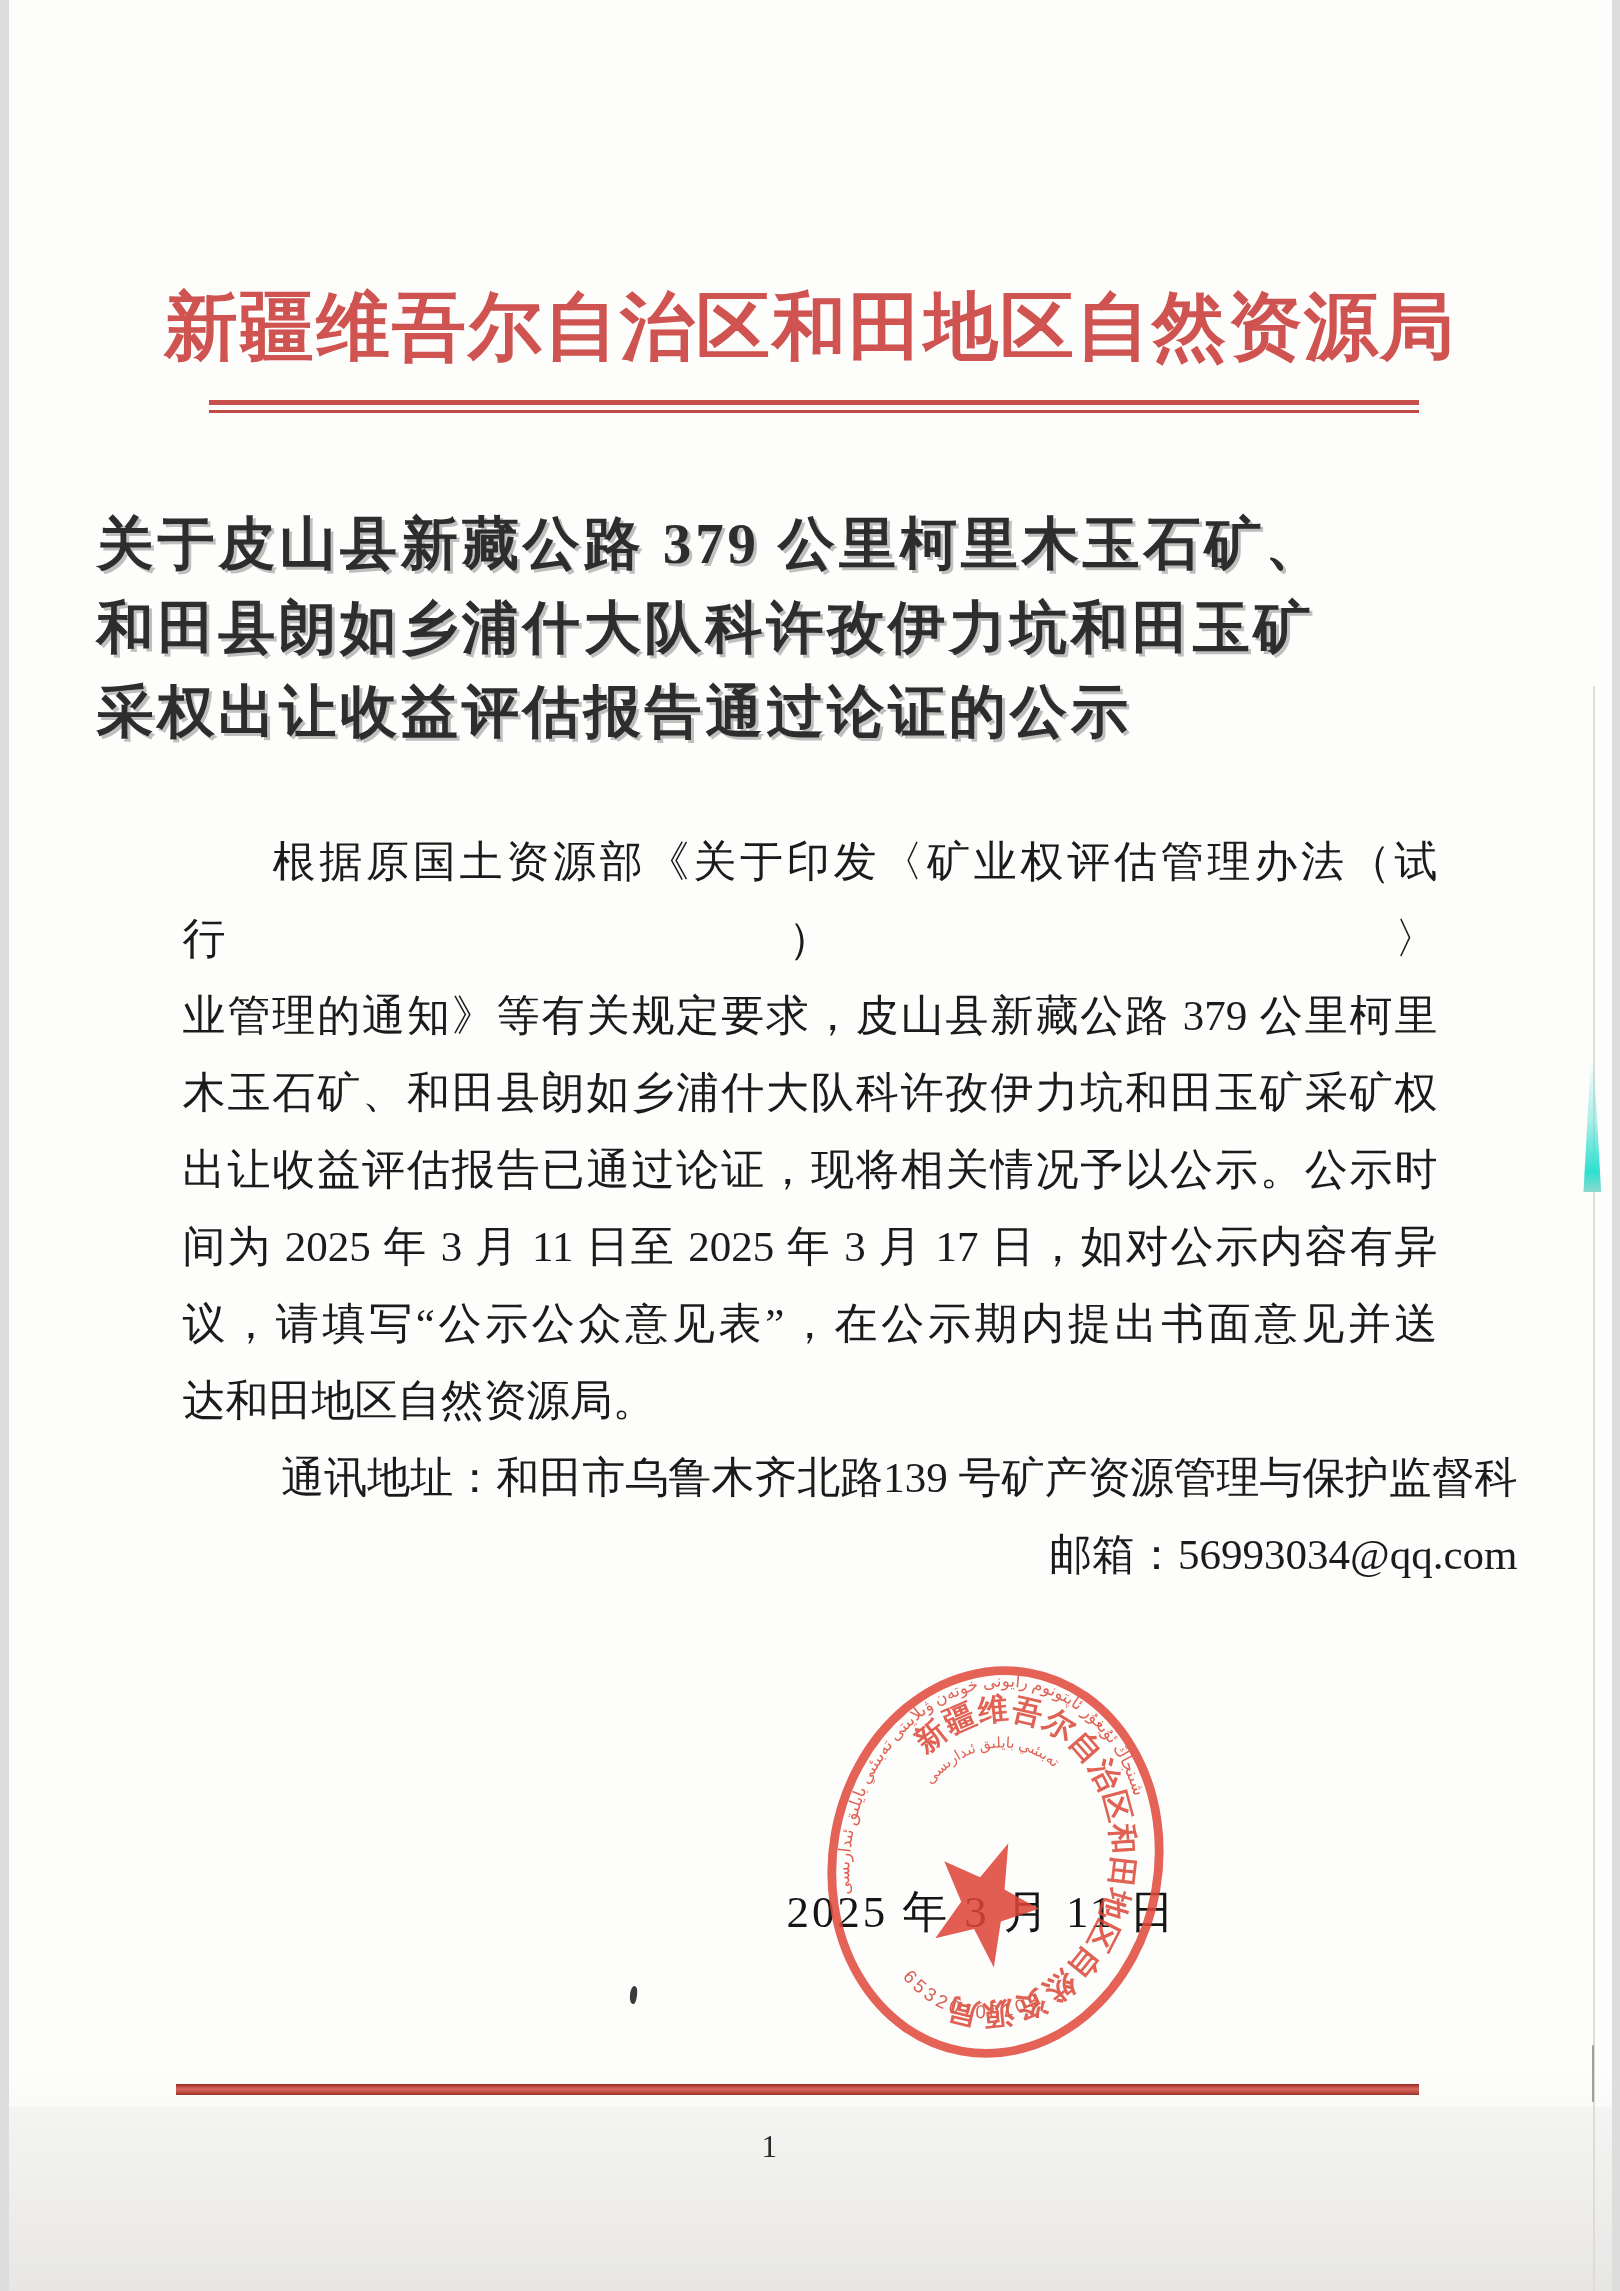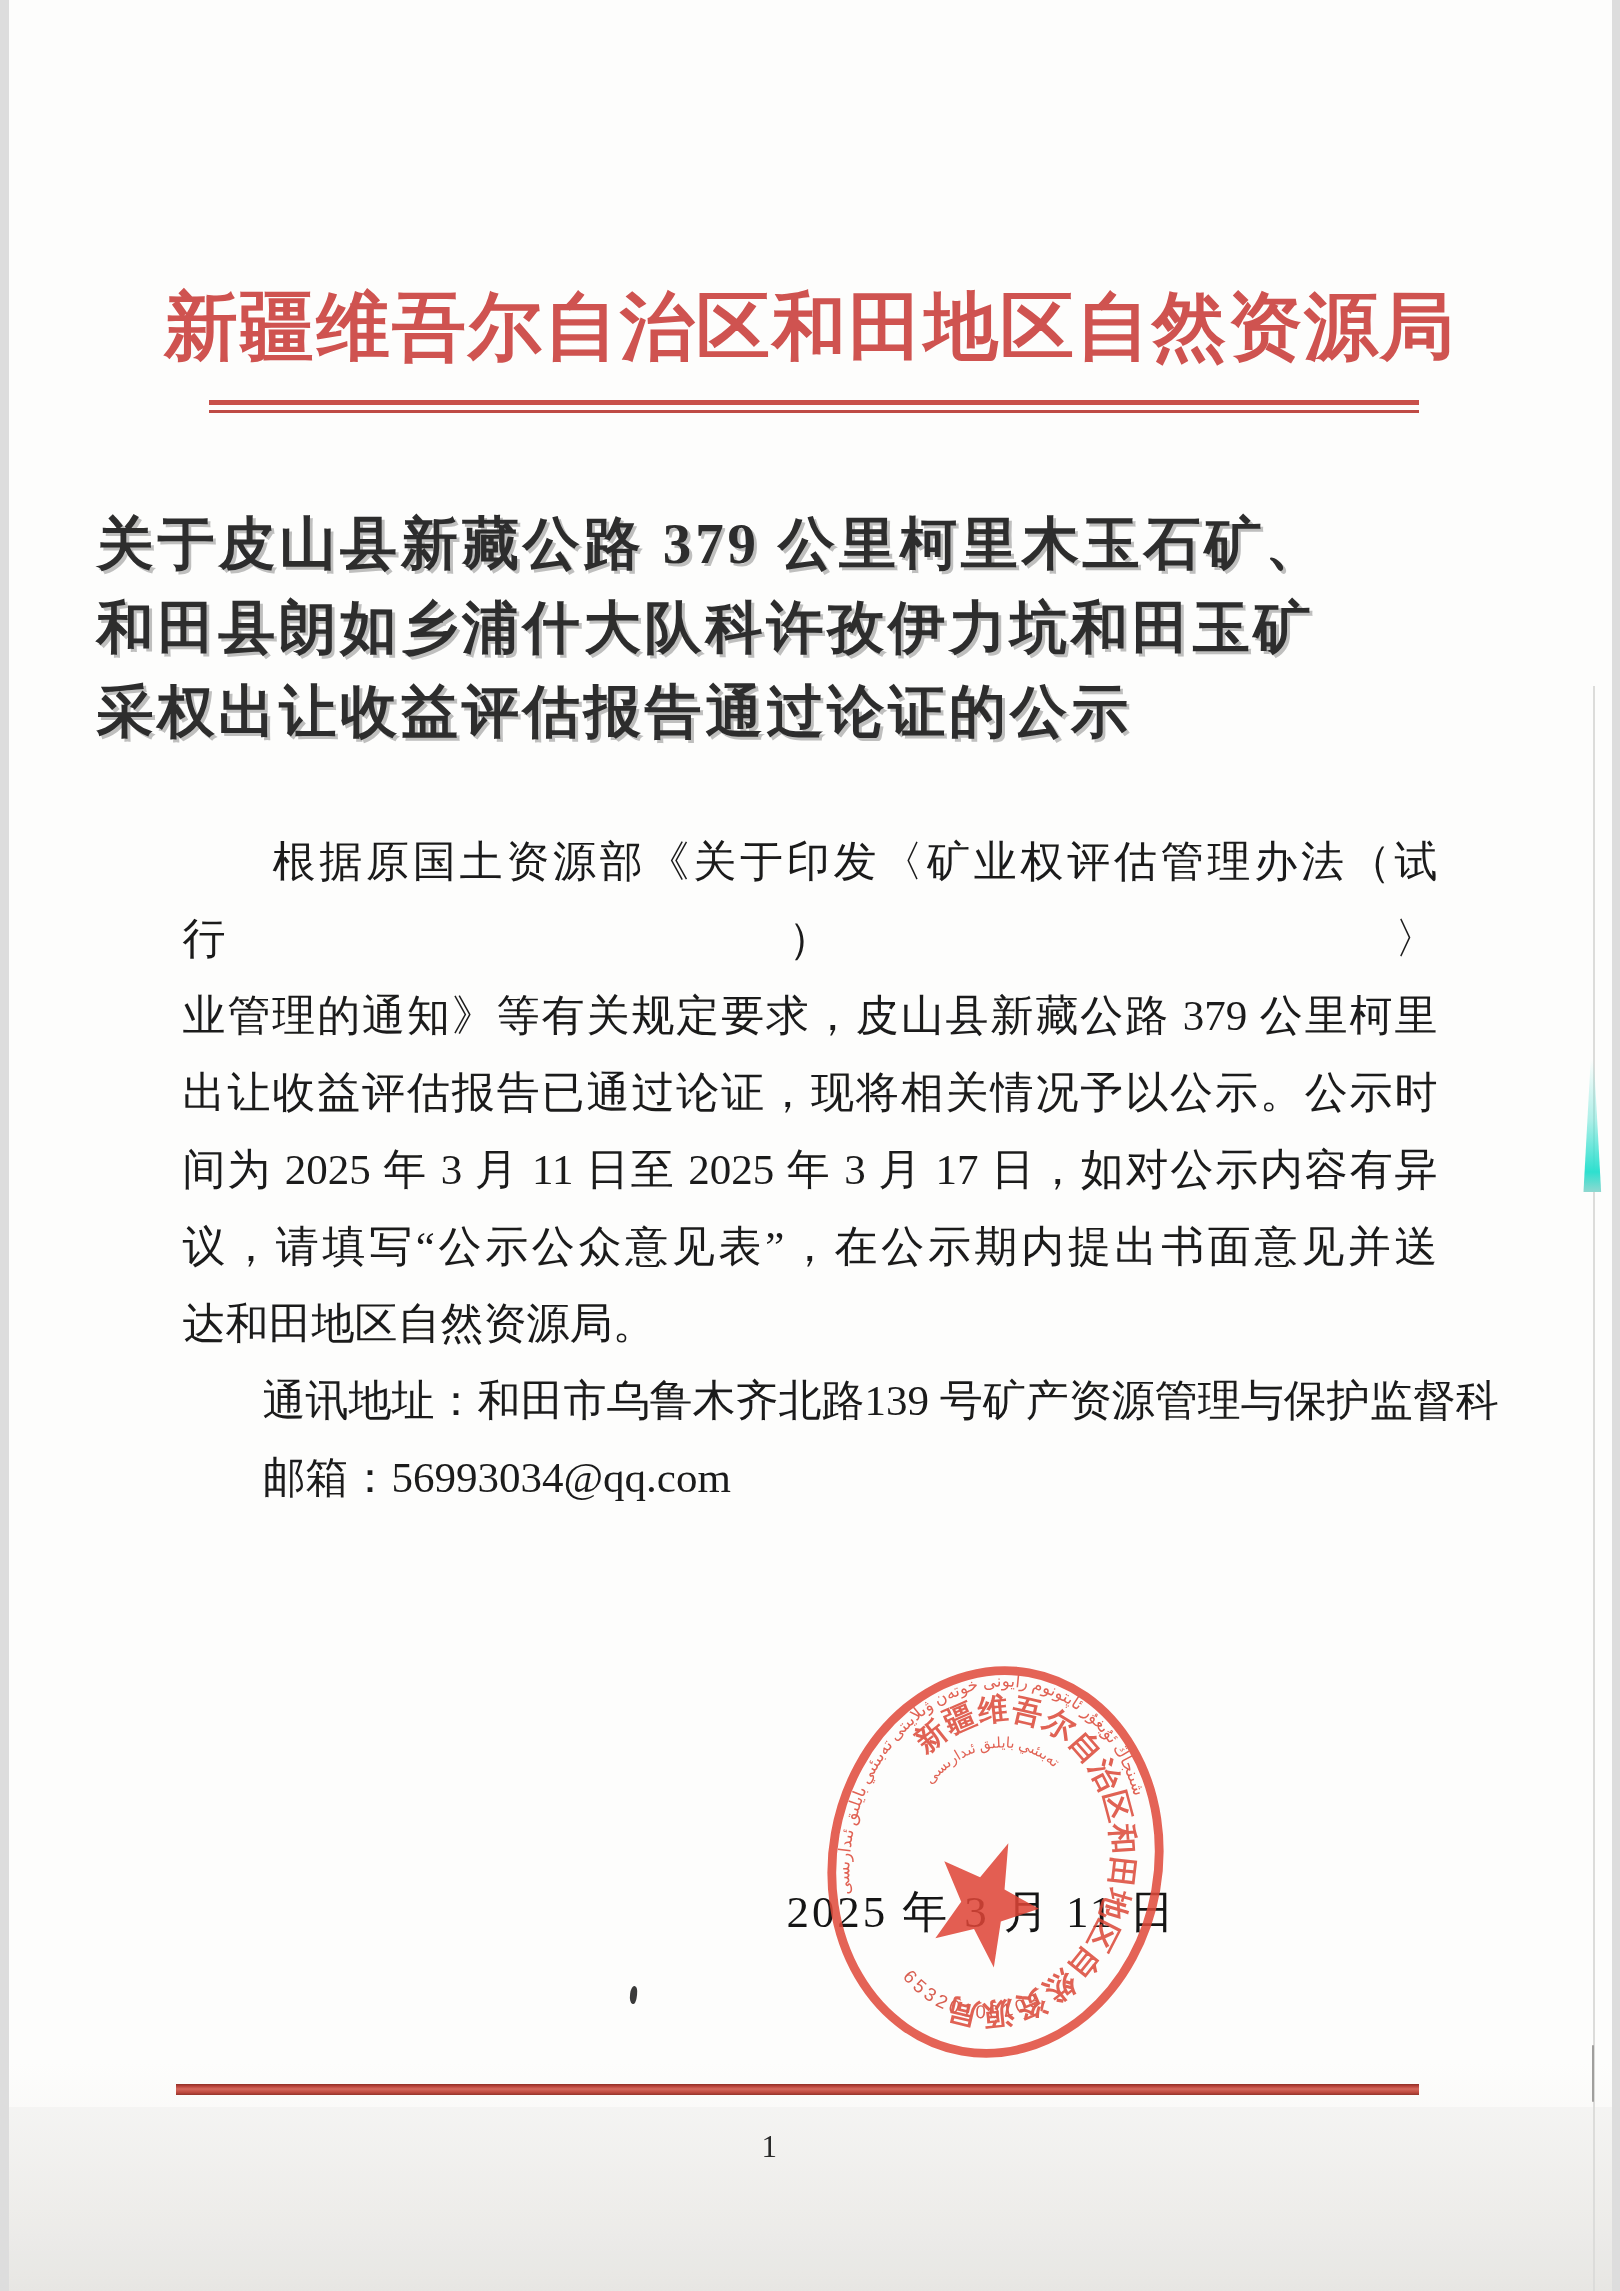--- a/index.html
+++ b/index.html
@@ -25,21 +25,21 @@
     color:#2d2d2d; letter-spacing:3.9px; white-space:nowrap;
     text-shadow:2.9px 2.9px 0 rgba(105,105,105,0.42);
   }
   .body-block {
     position:absolute; top:823px; left:174px; width:1255px;
     font-size:43px; line-height:77px; color:#1b1b1b;
   }
   .bl { width:100%; }
   .jall { text-align:justify; text-align-last:justify; }
   .ind { text-indent:90px; }
-  .contact-line { padding-left:80px; white-space:nowrap; }
+  .contact-line { padding-left:80px; white-space:nowrap;text-align:right; }
   .date {
     position:absolute; top:1882px; left:778px; z-index:4;
     font-size:45px; color:#151515; letter-spacing:2.9px; white-space:nowrap;
   }
   .seal {
     position:absolute; top:1658px; left:812px; width:349px; height:408px;
     z-index:5; opacity:0.86; transform:rotate(4deg); pointer-events:none;
   }
   .bottom-rule {
     position:absolute; top:2084px; left:167px; width:1243px; height:10.8px;
@@ -76,20 +76,21 @@
 
   <div class="doc-title">
     <div>关于皮山县新藏公路 379 公里柯里木玉石矿、</div>
     <div>和田县朗如乡浦什大队科许孜伊力坑和田玉矿</div>
     <div>采权出让收益评估报告通过论证的公示</div>
   </div>
 
   <div class="body-block">
     <div class="bl jall ind">根据原国土资源部《关于印发〈矿业权评估管理办法（试行）〉</div>
     <div class="bl jall">业管理的通知》等有关规定要求，皮山县新藏公路 379 公里柯里</div>
+    <div class="bl jall">木玉石矿、和田县朗如乡浦什大队科许孜伊力坑和田玉矿采矿权</div>
     <div class="bl jall">出让收益评估报告已通过论证，现将相关情况予以公示。公示时</div>
     <div class="bl jall">间为 2025 年 3 月 11 日至 2025 年 3 月 17 日，如对公示内容有异</div>
     <div class="bl jall">议，请填写“公示公众意见表”，在公示期内提出书面意见并送</div>
     <div class="bl">达和田地区自然资源局。</div>
     <div class="bl contact-line">通讯地址：和田市乌鲁木齐北路139 号矿产资源管理与保护监督科</div>
     <div class="bl contact-line">邮箱：56993034@qq.com</div>
   </div>
 
   <div class="date">2025 年 3 月 11 日</div>
 

